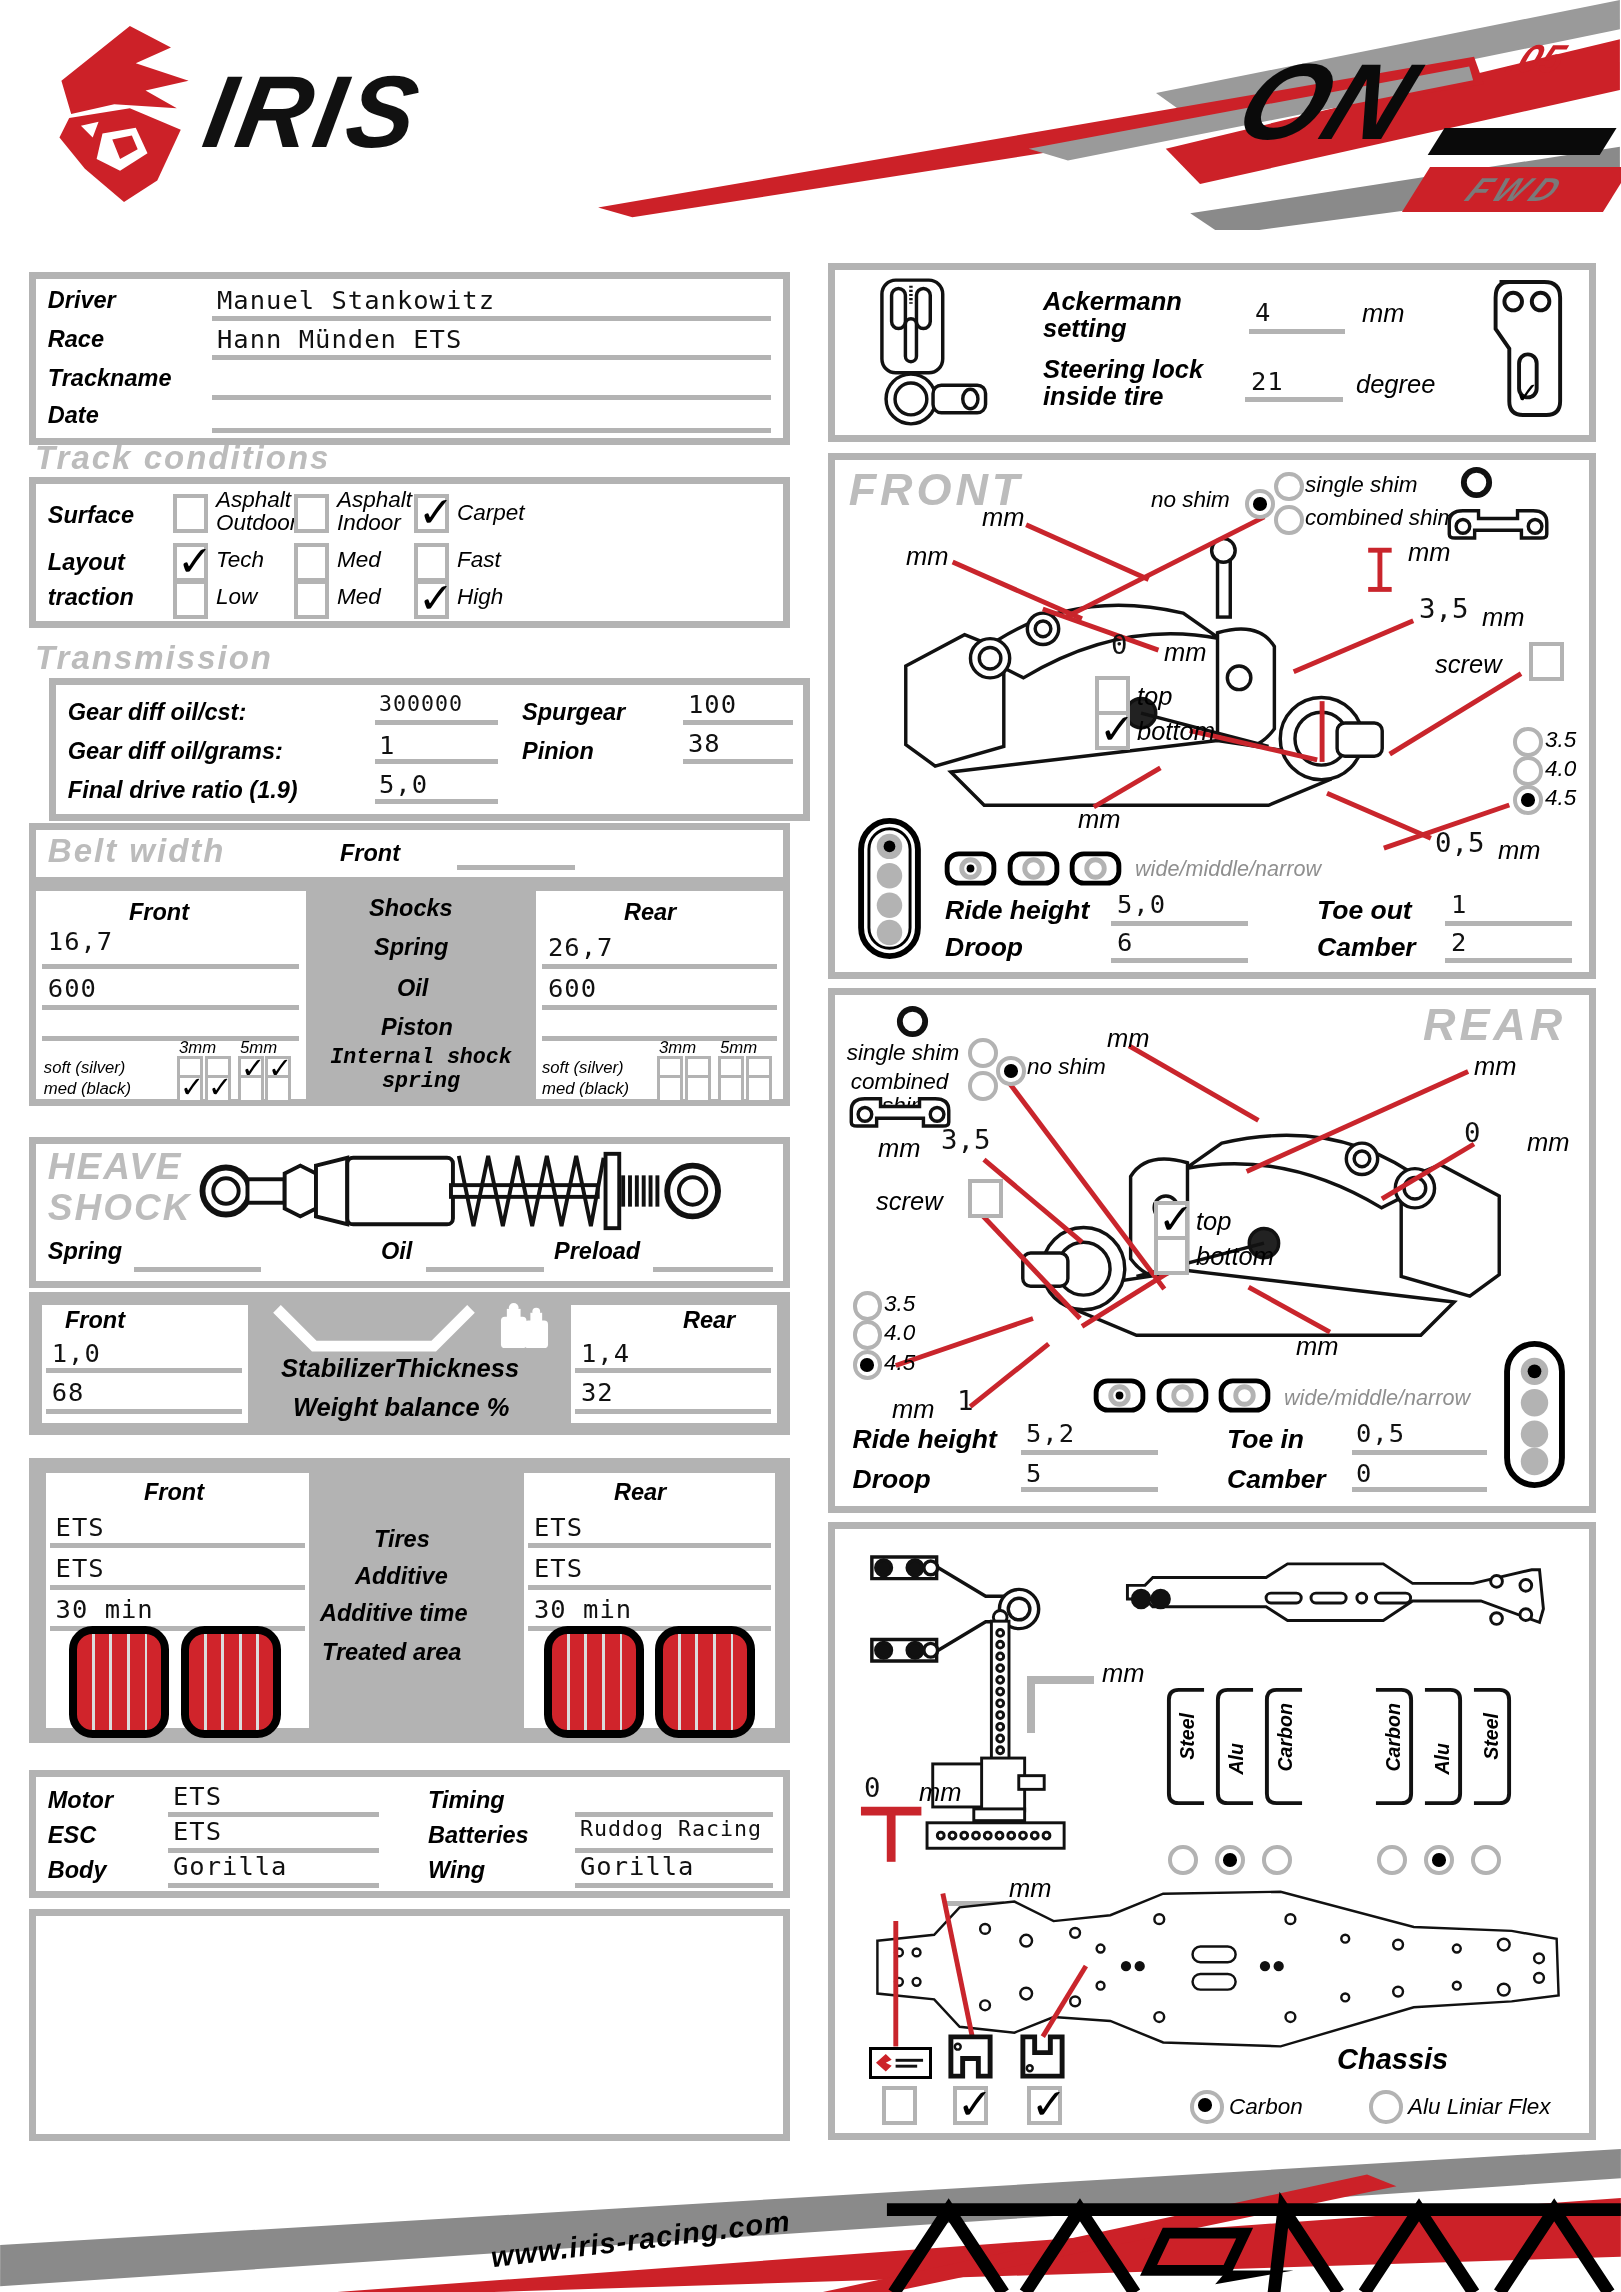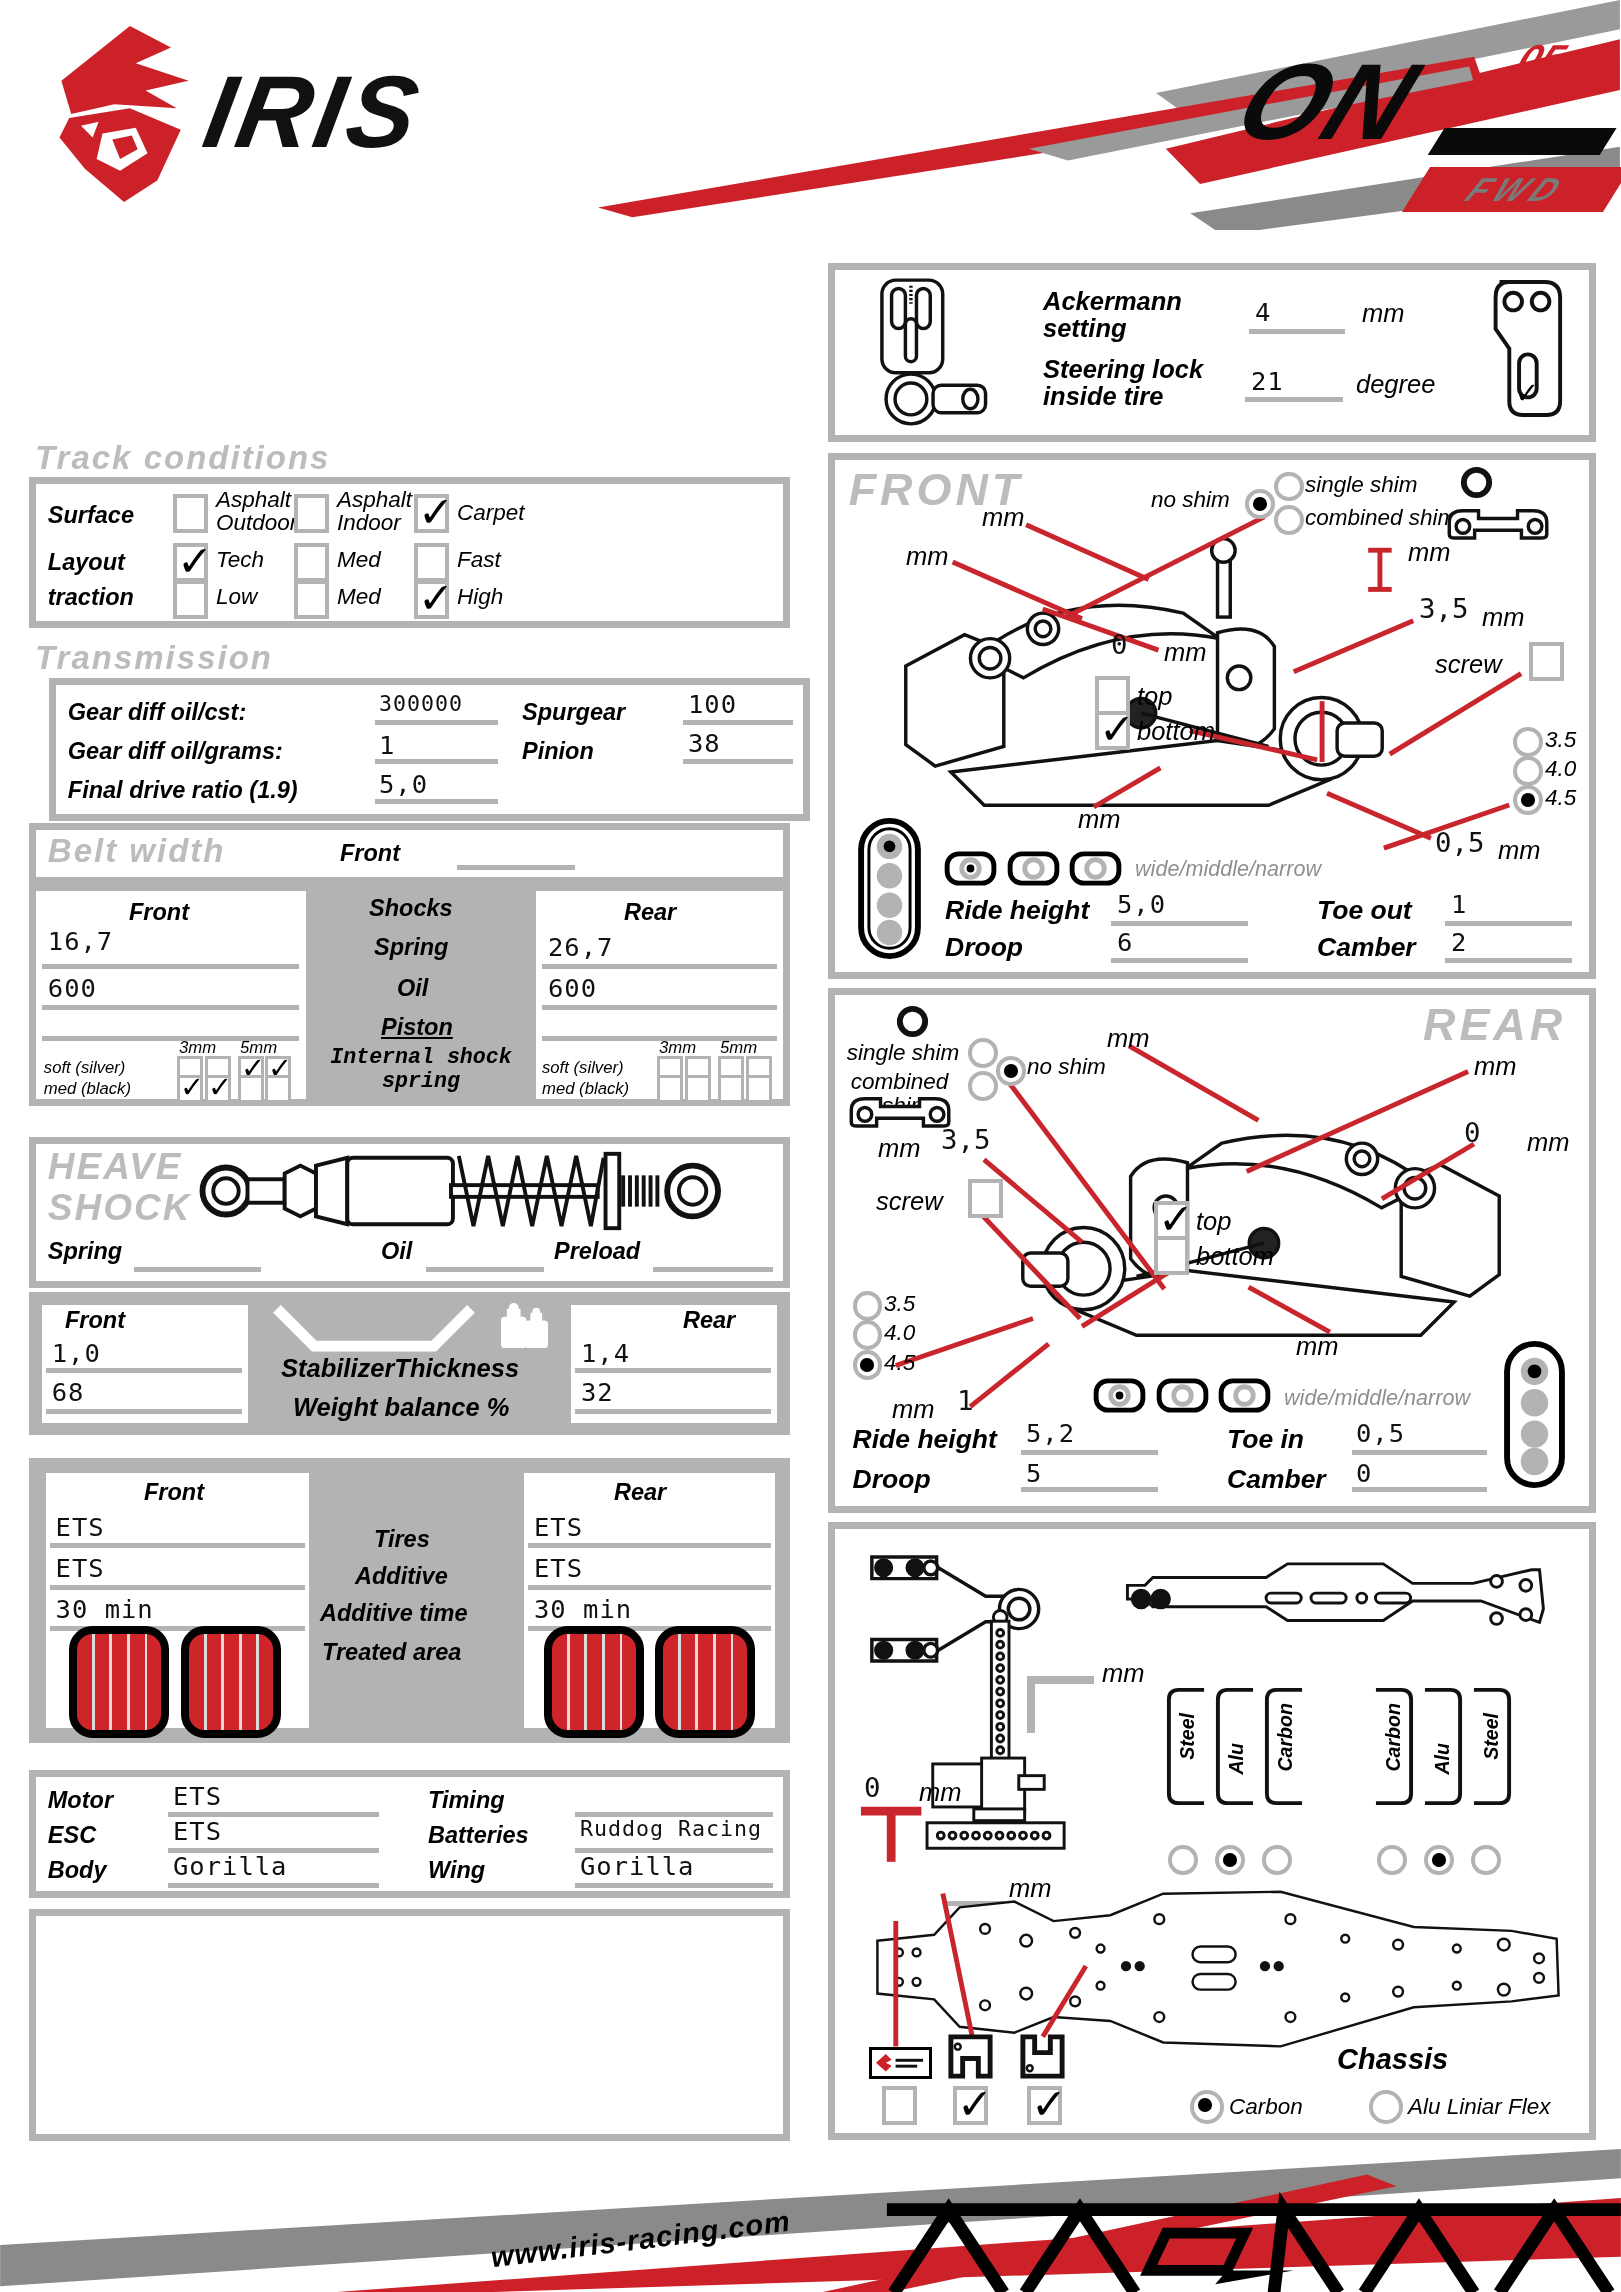--- a/index.html
+++ b/index.html
@@ -55,20 +55,34 @@
   <div class="abs" style="left:1225px;top:19.6px;width:392px;height:196px;">
     <div style="position:absolute;left:19.6px;top:19.6px;font:italic 900 108px 'Liberation Sans',sans-serif;color:#0a0a0a;transform:skewX(-22deg);letter-spacing:2px;">ON</div>
     <div style="position:absolute;left:284px;top:17.6px;font:italic 800 39px 'Liberation Sans',sans-serif;color:#cc2128;transform:skewX(-22deg);">.05</div>
     <div style="position:absolute;left:211px;top:108px;width:172px;height:27.4px;background:#0a0a0a;transform:skewX(-32deg);"></div>
     <div style="position:absolute;left:191px;top:147px;width:201px;height:45px;background:#cc2128;transform:skewX(-32deg);text-align:center;">
       <span style="font:italic 800 33px 'Liberation Sans',sans-serif;color:#7a7a7a;letter-spacing:5.9px;line-height:45px;">FWD</span>
     </div>
   </div>
 
 
+  <div class="box" style="left:29px;top:272px;width:747px;height:159px;">
+    <div class="lbl" style="left:11.8px;top:7.8px;">Driver</div>
+    <div class="val" style="left:181px;top:5.9px;">Manuel Stankowitz</div>
+    <div class="gl" style="left:176px;top:37px;width:559px;"></div>
+    <div class="lbl" style="left:11.8px;top:47px;">Race</div>
+    <div class="val" style="left:181px;top:45px;">Hann Münden ETS</div>
+    <div class="gl" style="left:176px;top:76px;width:559px;"></div>
+    <div class="lbl" style="left:11.8px;top:86px;">Trackname</div>
+    <div class="val" style="left:181px;top:84px;"></div>
+    <div class="gl" style="left:176px;top:116px;width:559px;"></div>
+    <div class="lbl" style="left:11.8px;top:123px;">Date</div>
+    <div class="val" style="left:181px;top:122px;"></div>
+    <div class="gl" style="left:176px;top:149px;width:559px;"></div>
+  </div>
 
   <div class="ghead" style="left:35px;top:439px;">Track conditions</div>
   <div class="box" style="left:29px;top:477px;width:747px;height:137px;">
     <div class="lbl" style="left:11.8px;top:17.6px;">Surface</div>
     <div class="cb" style="left:137px;top:9.8px;"></div>
     <div class="opt" style="left:180px;top:3.9px;width:118px;white-space:normal;line-height:23.5px;">Asphalt Outdoor</div>
     <div class="cb" style="left:258px;top:9.8px;"></div>
     <div class="opt" style="left:301px;top:3.9px;width:108px;white-space:normal;line-height:23.5px;">Asphalt Indoor</div>
     <div class="cb on" style="left:378px;top:9.8px;">✓</div>
     <div class="opt" style="left:421px;top:15.7px;">Carpet</div>
@@ -131,21 +145,21 @@
     <div class="gl" style="left:506px;top:73px;width:235px;"></div>
 
     <div class="val" style="left:11.8px;top:82px;">600</div>
     <div class="gl" style="left:5.9px;top:114px;width:257px;"></div>
     <div class="lbl" style="left:361px;top:84px;">Oil</div>
     <div class="val" style="left:512px;top:82px;">600</div>
     <div class="gl" style="left:506px;top:114px;width:235px;"></div>
 
     <div class="val" style="left:11.8px;top:122px;"></div>
     <div class="gl" style="left:5.9px;top:145px;width:257px;"></div>
-    <div class="lbl" style="left:345px;top:123px;text-decoration:underline;">Piston</div>
+    <div class="lbl" style="left:345px;top:123px;">Piston</div>
     <div class="val" style="left:512px;top:122px;"></div>
     <div class="gl" style="left:506px;top:145px;width:235px;"></div>
 
     <div class="lbl" style="left:282px;top:155px;width:206px;white-space:normal;text-align:center;font-size:21.6px;line-height:23.5px;font-family:Liberation Mono, monospace;">Internal shock spring</div>
 
     <div class="opt" style="left:143px;top:147px;font-size:16.7px;">3mm</div>
     <div class="opt" style="left:204px;top:147px;font-size:16.7px;">5mm</div>
     <div class="opt" style="left:7.8px;top:167px;font-size:16.7px;">soft (silver)</div>
     <div class="opt" style="left:7.8px;top:188px;font-size:16.7px;">med (black)</div>
     <div class="cbs" style="left:141px;top:165px;"></div>

